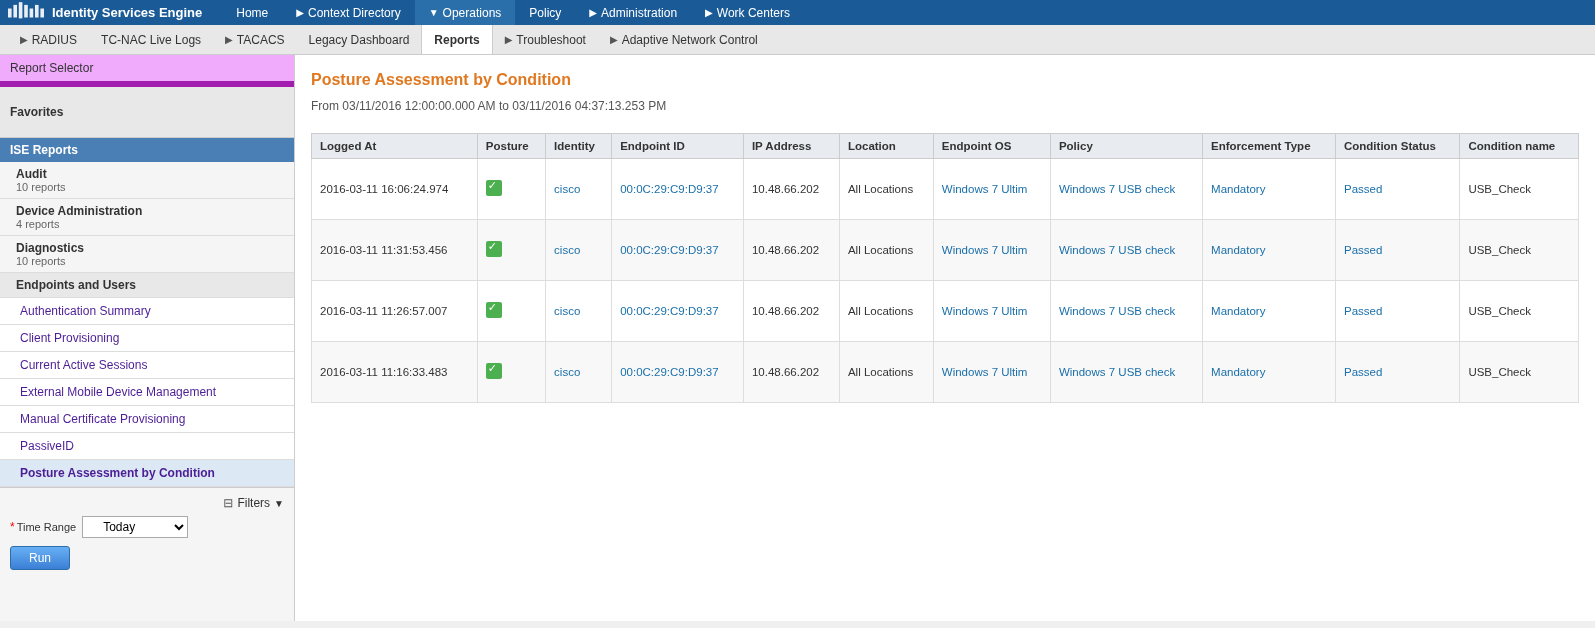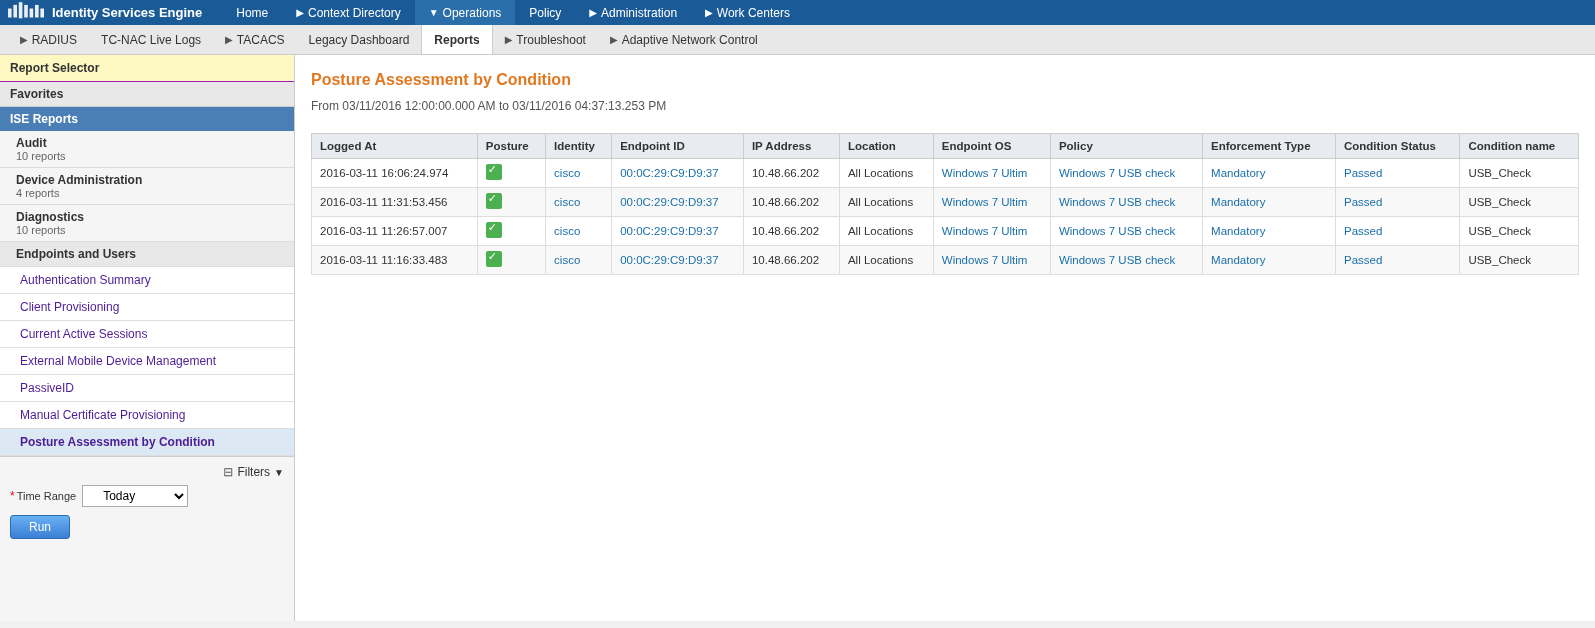--- a/index.html
+++ b/index.html
@@ -86,29 +86,29 @@
     .sidebar {
       width: 295px;
       min-width: 295px;
       background: #f5f5f5;
       border-right: 1px solid #ccc;
       overflow-y: auto;
       display: flex;
       flex-direction: column;
     }
     .sidebar-header {
-      background: #fef9c3;
+      background: #f0abfc;
       padding: 6px 10px;
-      font-weight: bold;
-      font-size: 12px;
-      color: #333;
-      border-bottom: 1px solid #a21caf;
+      font-weight: normal;
+      font-size: 12px;
+      color: #333;
+      border-bottom: 6px solid #a21caf;
     }
     .sidebar-section-label {
-      padding: 5px 10px;
+      padding: 18px 10px;
       font-weight: bold;
       font-size: 12px;
       color: #333;
       background: #e8e8e8;
       border-bottom: 1px solid #ccc;
     }
     .sidebar-active-section {
       background: #4a7fb5;
       color: white;
       padding: 5px 10px;
@@ -226,21 +226,21 @@
       background: #e8ecf0;
       border: 1px solid #ccc;
       padding: 6px 8px;
       text-align: left;
       font-weight: bold;
       color: #333;
       white-space: nowrap;
     }
     .report-table td {
       border: 1px solid #ddd;
-      padding: 5px 8px;
+      padding: 21px 8px;
       color: #333;
       white-space: nowrap;
     }
     .report-table tr:nth-child(even) td { background: #f8f8f8; }
     .report-table tr:nth-child(odd) td { background: white; }
     .link-blue { color: #1a6faa; text-decoration: none; }
     .posture-check {
       display: inline-block;
       width: 16px;
       height: 16px;
@@ -356,24 +356,24 @@
     <div class="sidebar-leaf-item">
       <span>Client Provisioning</span>
     </div>
     <div class="sidebar-leaf-item">
       <span>Current Active Sessions</span>
     </div>
     <div class="sidebar-leaf-item">
       <span>External Mobile Device Management</span>
     </div>
     <div class="sidebar-leaf-item">
+      <span>Manual Certificate Provisioning</span>
+    </div>
+    <div class="sidebar-leaf-item">
       <span>PassiveID</span>
-    </div>
-    <div class="sidebar-leaf-item">
-      <span>Manual Certificate Provisioning</span>
     </div>
     <div class="sidebar-leaf-item active">
       <span>Posture Assessment by Condition</span>
     </div>
 
     <div class="sidebar-controls">
       <div class="filters-row">
         <div class="filters-btn">
           <span class="filter-icon">⊟</span>
           <span>Filters</span>

